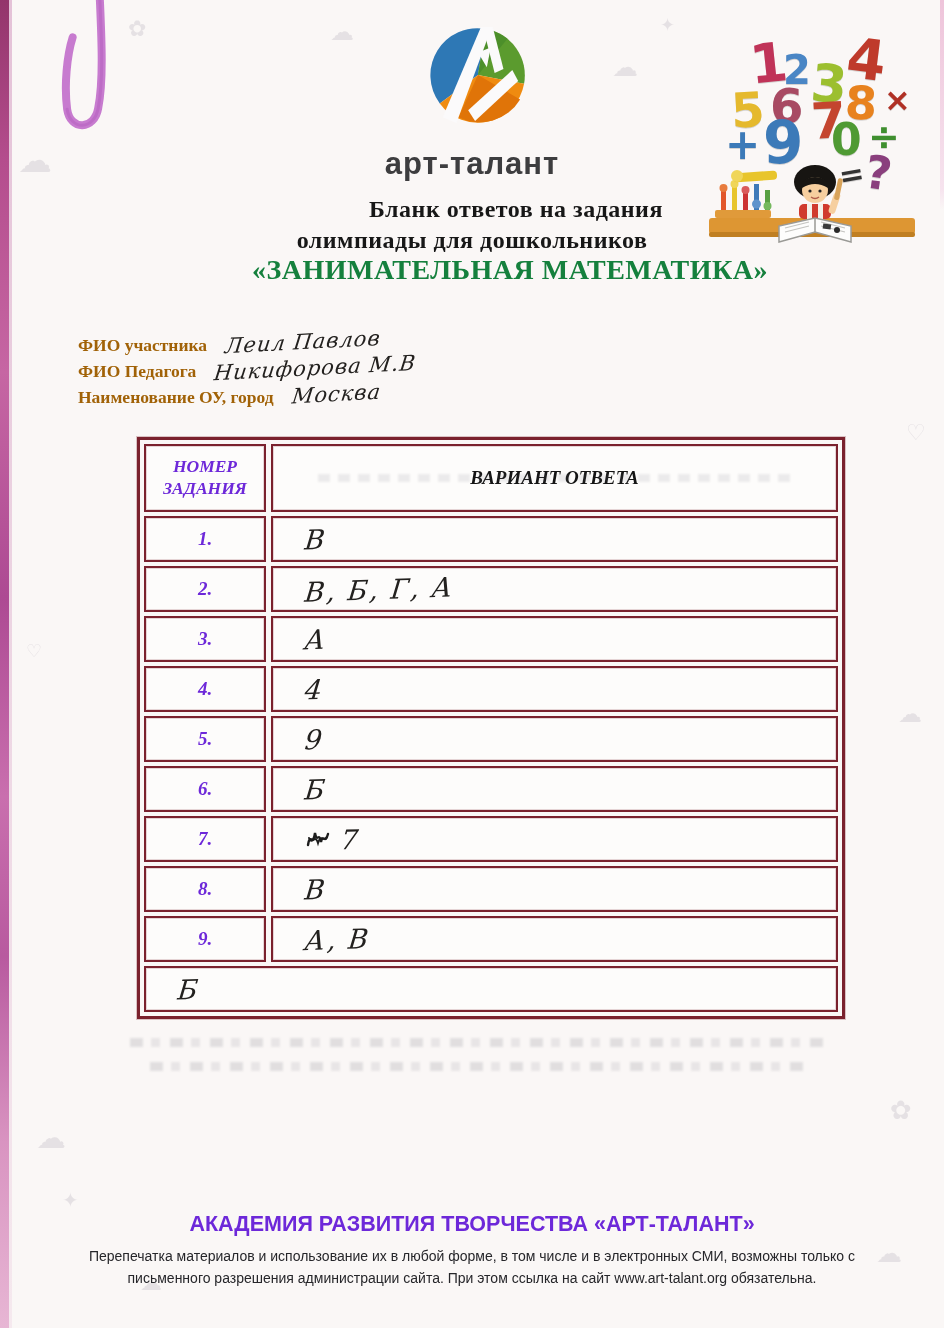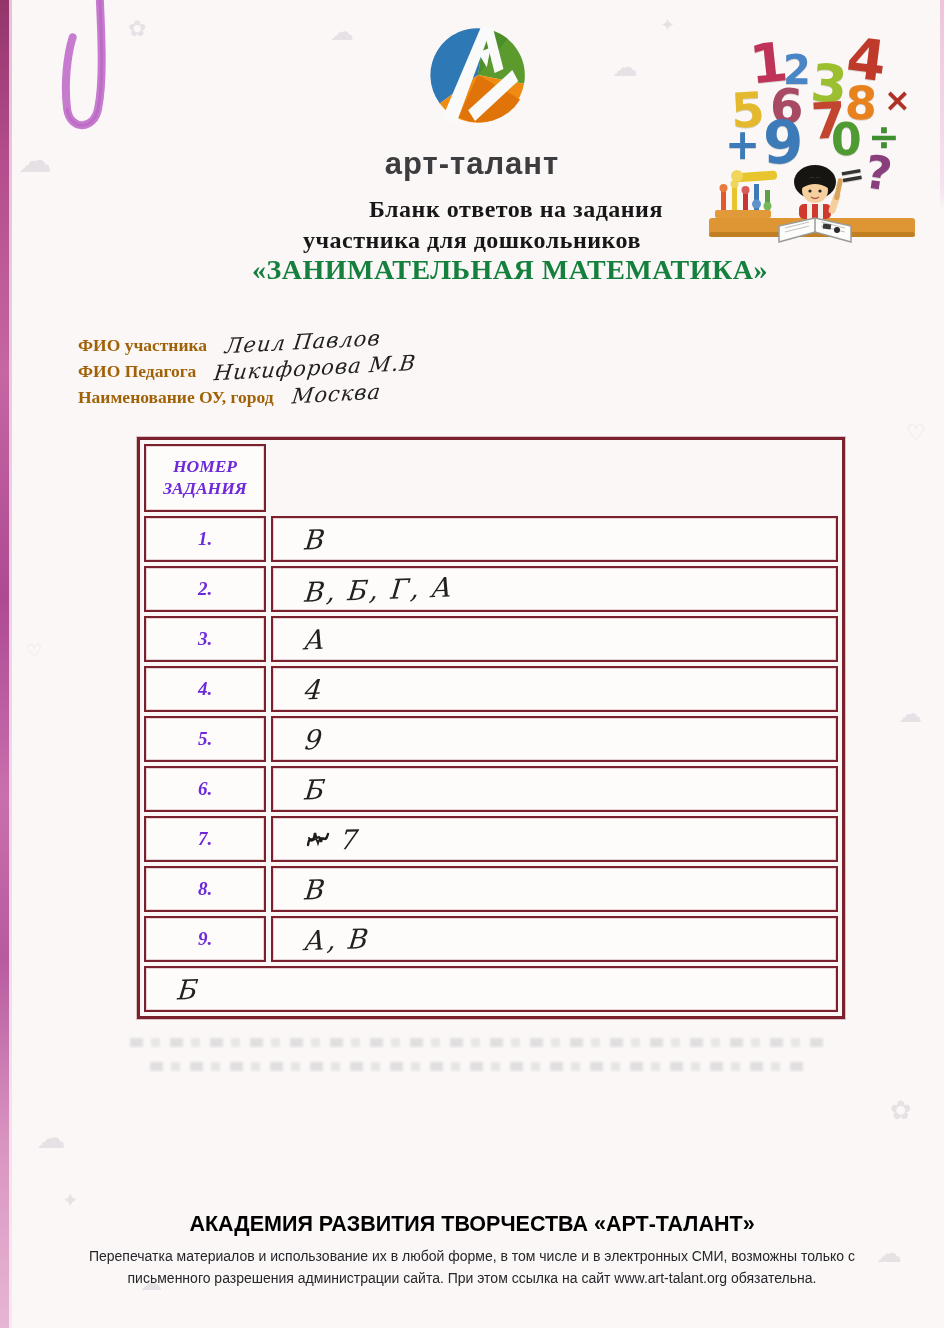--- a/index.html
+++ b/index.html
@@ -64,21 +64,21 @@
   .t-row.hdr .ans{font-weight:bold;font-style:italic;font-size:19px;color:#141414;position:relative;}
   .t-row:not(.hdr) .cell{height:46px;}
   .answer-hand{font-size:27px;transform:rotate(-2deg) skewX(-8deg);letter-spacing:2px;}
   .scribble{margin-right:10px;}
   .ghost{position:absolute;z-index:1;height:9px;filter:blur(1.2px);opacity:.5;
     background:repeating-linear-gradient(90deg,rgba(110,110,122,.35) 0 13px,transparent 13px 21px,rgba(110,110,122,.25) 21px 30px,transparent 30px 40px);}
   .ghost-hdr{position:absolute;left:8%;top:28px;width:84%;height:8px;filter:blur(1.2px);opacity:.35;
     background:repeating-linear-gradient(90deg,rgba(110,110,122,.35) 0 12px,transparent 12px 20px);}
   
   .footer-title{position:absolute;top:1212px;left:0;width:100%;text-align:center;z-index:2;
-    font-family:"Liberation Sans",sans-serif;font-weight:bold;font-size:21.5px;color:#000000;}
+    font-family:"Liberation Sans",sans-serif;font-weight:bold;font-size:21.5px;color:#6d28d9;}
   .footer-text{position:absolute;top:1246px;left:57px;width:830px;text-align:center;z-index:2;
     font-family:"Liberation Sans",sans-serif;font-size:14px;line-height:1.55;color:#26262a;}
 </style>
 </head>
 <body>
 
 <div class="edge-left"></div>
 <div class="edge-right"></div>
 
 <div class="paperclip">
@@ -113,21 +113,21 @@
     <path d="M50,50 L93,75 A48,48 0 0 1 30,93 Z" fill="#e07408"></path>
     <polygon points="14,93 53,1 64,1 28,99" fill="#fbfafb"></polygon>
     <polygon points="55,1 65,1 76,44 67,48" fill="#fbfafb"></polygon>
     <polygon points="50,27 63,22 59,42" fill="#fbfafb"></polygon>
     <polygon points="40,86 85,45 91,56 47,97" fill="#fbfafb"></polygon>
   </svg>
 </div>
 <div class="brand">арт-талант</div>
 
 <div class="subtitle l1">Бланк ответов на задания</div>
-<div class="subtitle l2">участника для дошкольников</div>
+<div class="subtitle l2">олимпиады для дошкольников</div>
 <div class="main-title">«ЗАНИМАТЕЛЬНАЯ МАТЕМАТИКА»</div>
 
 <div class="illus" id="illus">
   <div class="scene">
     <svg width="222" height="92" viewBox="0 0 222 92">
 
       <rect x="6" y="54" width="206" height="16" rx="3" fill="#dd9633"></rect>
       <rect x="6" y="68" width="206" height="5" rx="2" fill="#c07f22"></rect>
 
       <rect x="12" y="46" width="56" height="8" rx="2" fill="#e09a3a"></rect>
@@ -196,20 +196,24 @@
     <span class="field-label">Наименование ОУ, город</span>
     <span class="hand field-value">Москва</span>
   </div>
 </div>
 
 <div class="answer-table">
   <div class="t-row hdr">
     <div class="cell num">
       <span><span>НОМЕР</span><br><span>ЗАДАНИЯ</span></span>
     </div>
+    <div class="cell ans">
+      <div class="ghost-hdr"></div>
+      <span>ВАРИАНТ ОТВЕТА</span>
+    </div>
   </div>
   <div id="table-body">
       <div class="t-row">
         <div class="cell num">1.</div>
         <div class="cell ans">
           <span class="hand answer-hand">В</span>
         </div>
       </div>
       <div class="t-row">
         <div class="cell num">2.</div>

